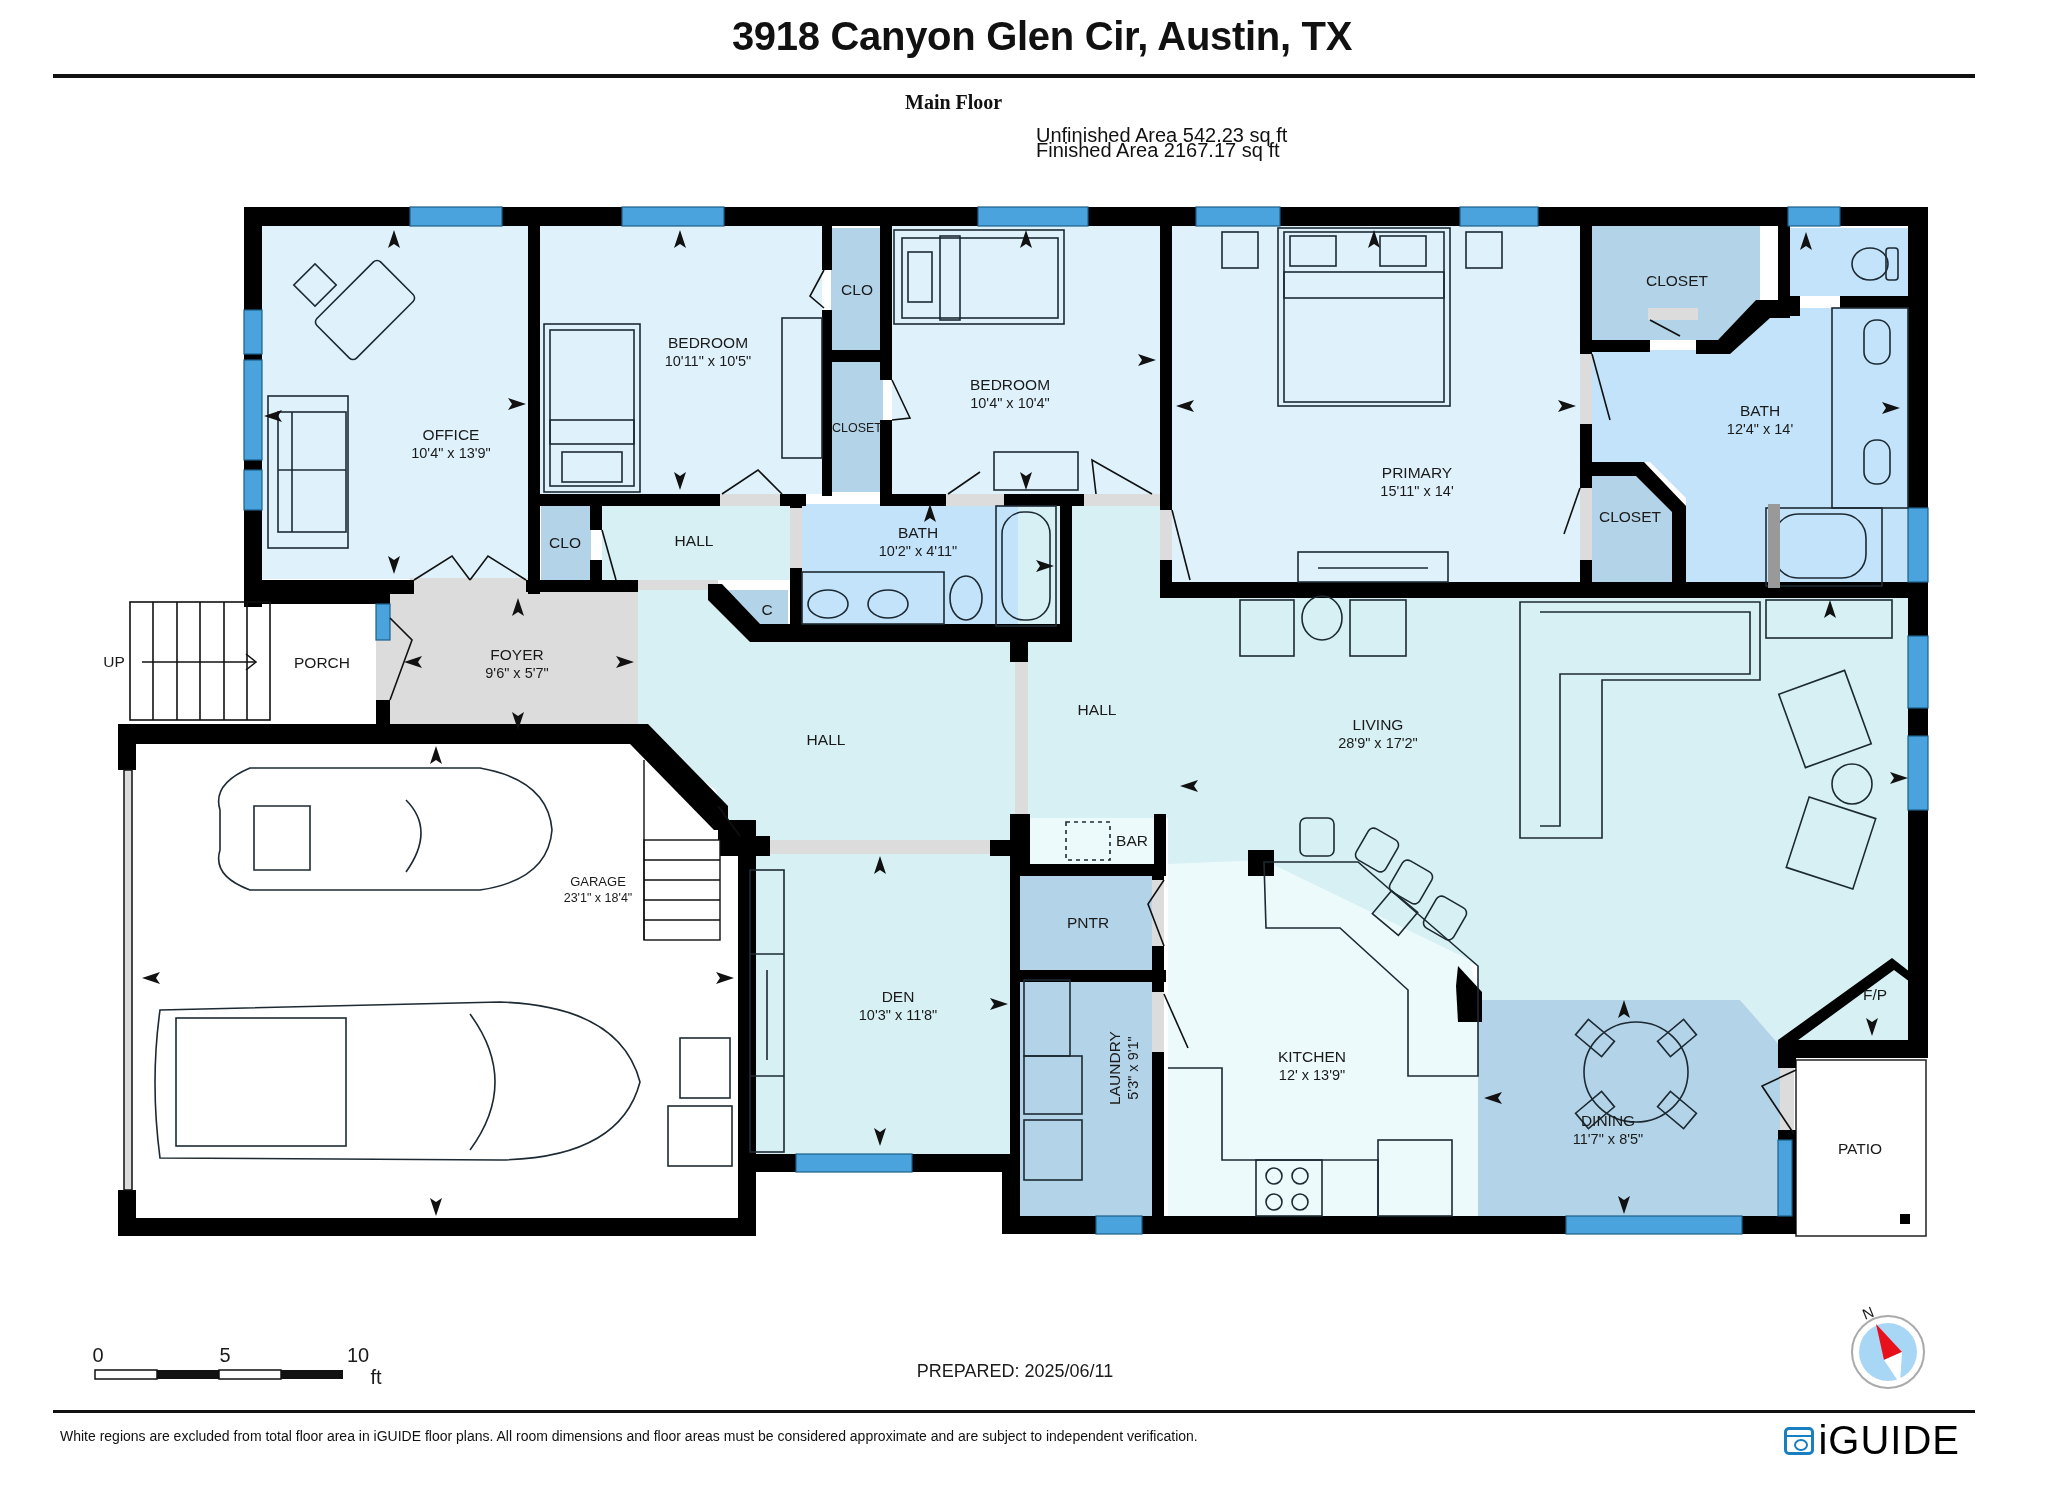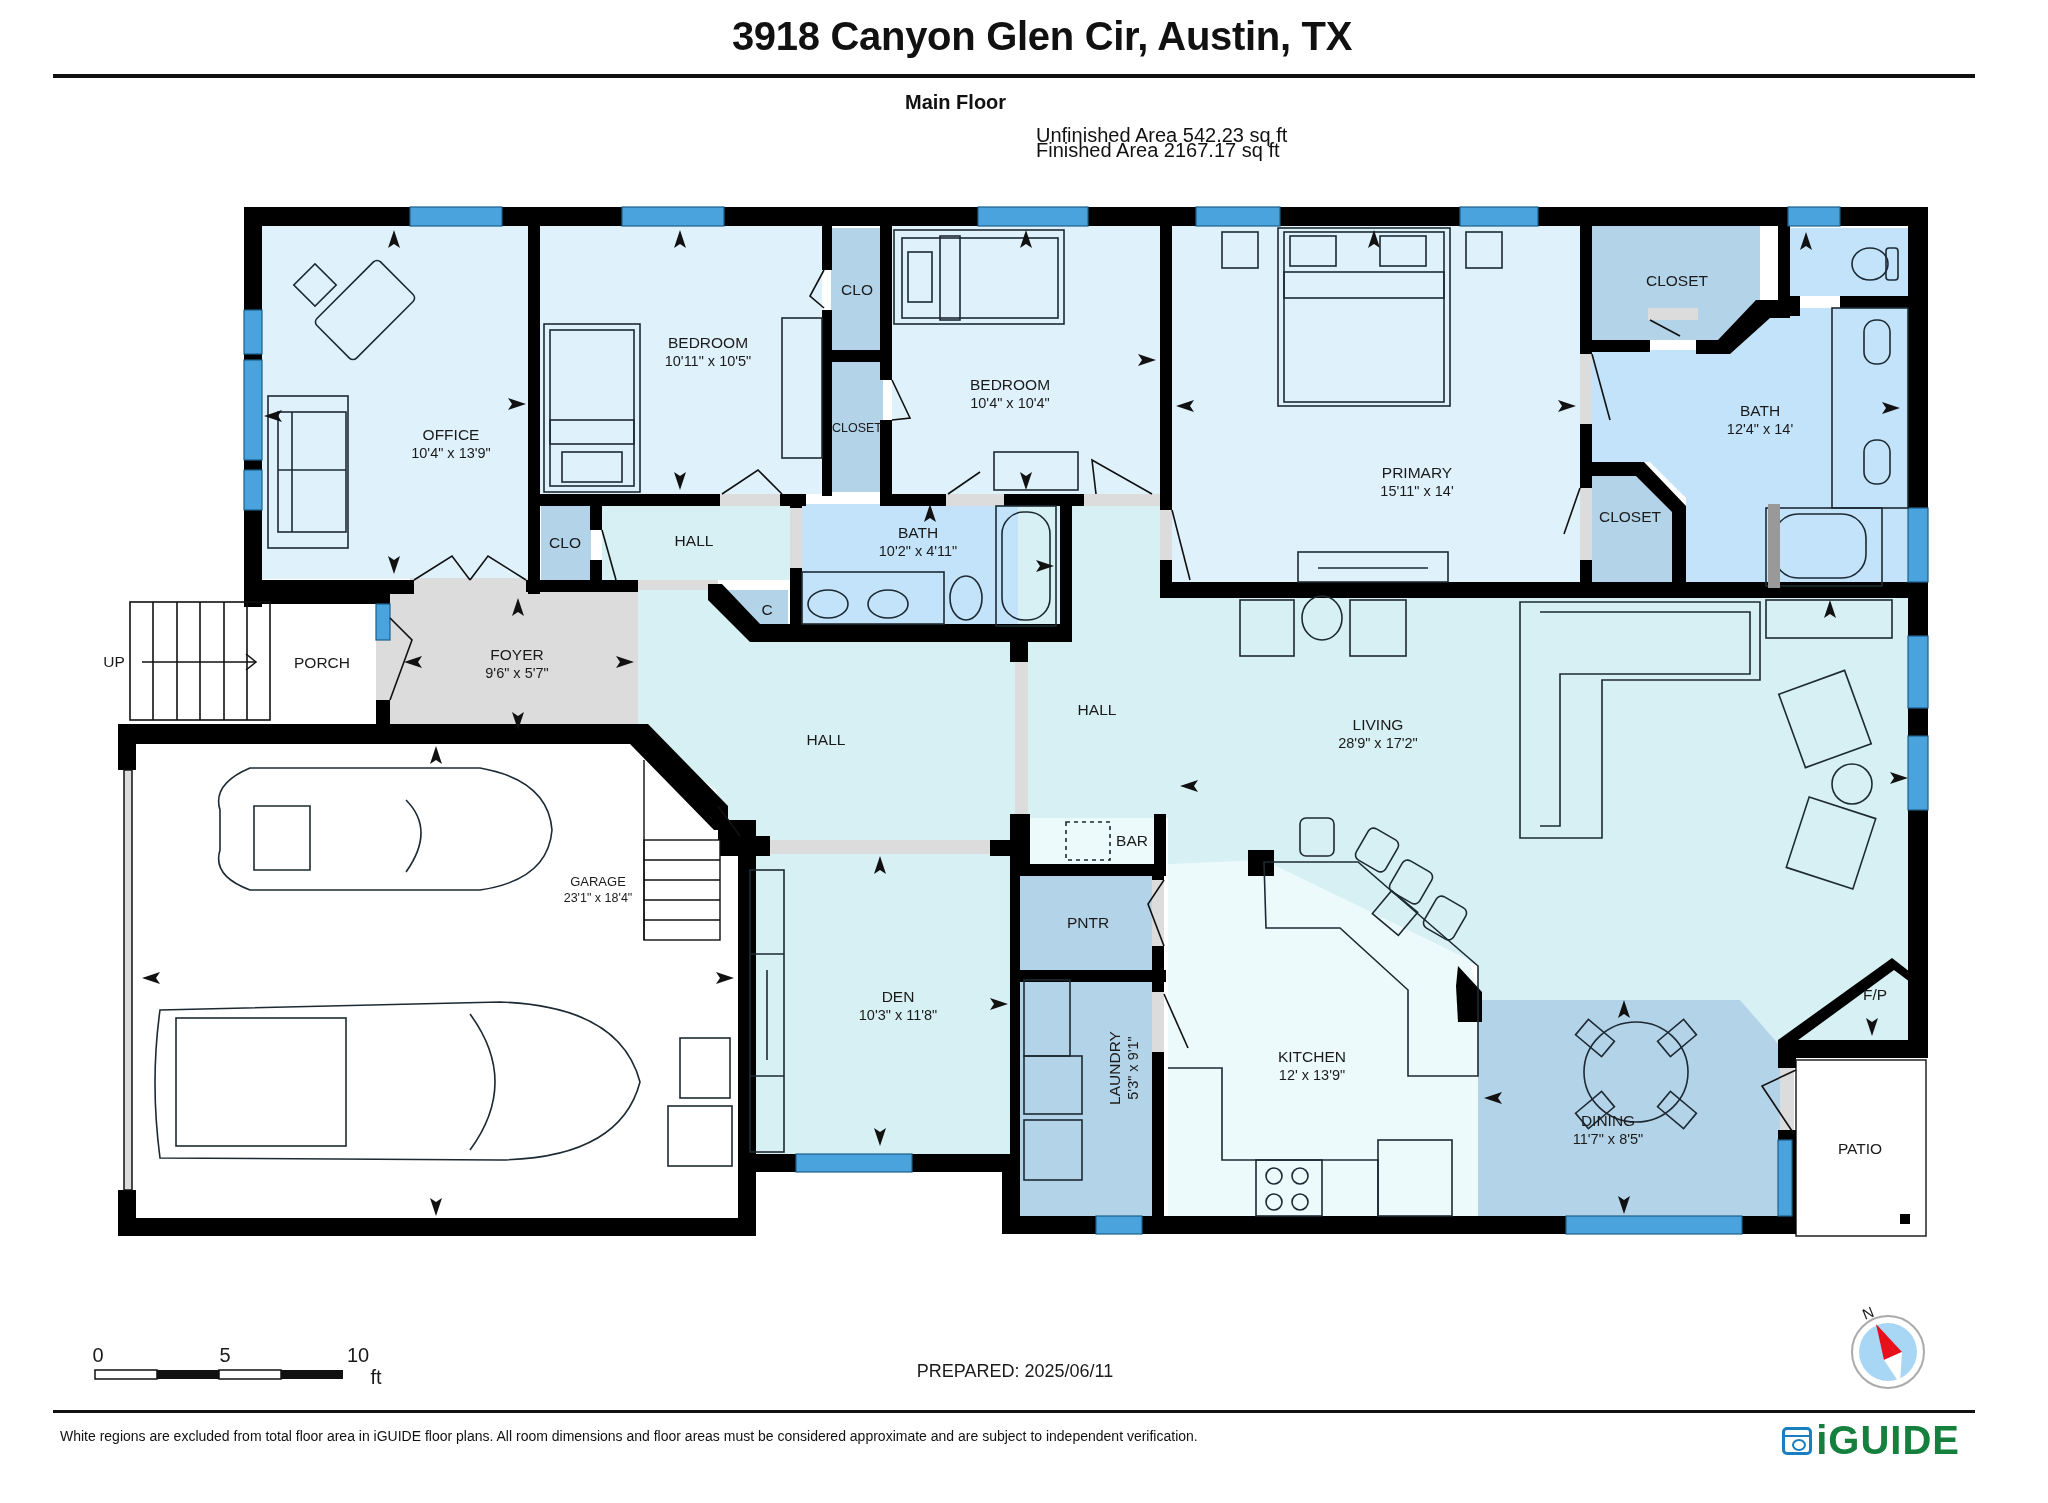--- a/index.html
+++ b/index.html
@@ -7,31 +7,31 @@
   .abs { position:absolute; }
   .title { left:0; width:2048px; top:14px; text-align:center; font-size:40px; font-weight:bold; letter-spacing:-0.3px;padding-left:18px; }
   .rule { left:53px; width:1922px; height:4px; background:#111; }
   .area-label { font-size:20px; font-weight:bold; }
   .area-val { font-size:20px; }
   svg#plan { position:absolute; left:0; top:0; }
   .rl { font-family:"Liberation Sans", sans-serif; fill:#1a1a1a; text-anchor:middle; }
   .scale-txt { font-size:20px; }
   .prepared { font-size:18px; }
   .disclaimer { font-size:14px; left:60px; top:1428px; }
-  .logo { right:88px; top:1418px; font-size:40px; color:#15803d; font-weight:bold; letter-spacing:1px; display:flex; align-items:center; gap:4px; }
+  .logo { right:88px; top:1418px; font-size:40px; color:#000000; font-weight:normal; letter-spacing:1px; display:flex; align-items:center; gap:4px; }
   .logo-icon { width:30px; height:28px; border:3px solid #1a7fc0; border-radius:5px; box-sizing:border-box; position:relative; }
   .logo-icon::after { content:""; position:absolute; left:7px; top:9px; width:10px; height:8px; border:2.5px solid #1a7fc0; border-radius:50%; }
   .logo-icon::before { content:""; position:absolute; left:0; right:0; top:5px; height:2.5px; background:#1a7fc0; }
 </style>
 </head>
 <body>
 
 <div class="abs title">3918 Canyon Glen Cir, Austin, TX</div>
 <div class="abs rule" style="top:74px;"></div>
-<div class="abs area-label" style="left:905px; top:91px;">Main Floor</div>
+<div class="abs area-label" style="left:905px; top:91px;font-family:Liberation Serif, serif;">Main Floor</div>
 <div class="abs area-val" style="left:1036px; top:91px;margin-top:48px;">Finished Area 2167.17 sq ft</div>
 <div class="abs area-val" style="left:1036px; top:124px;">Unfinished Area 542.23 sq ft</div>
 
 <svg id="plan" width="2048" height="1503" viewBox="0 0 2048 1503">
   <defs>
     <marker id="none"></marker>
   </defs>
 
   <g>
 

